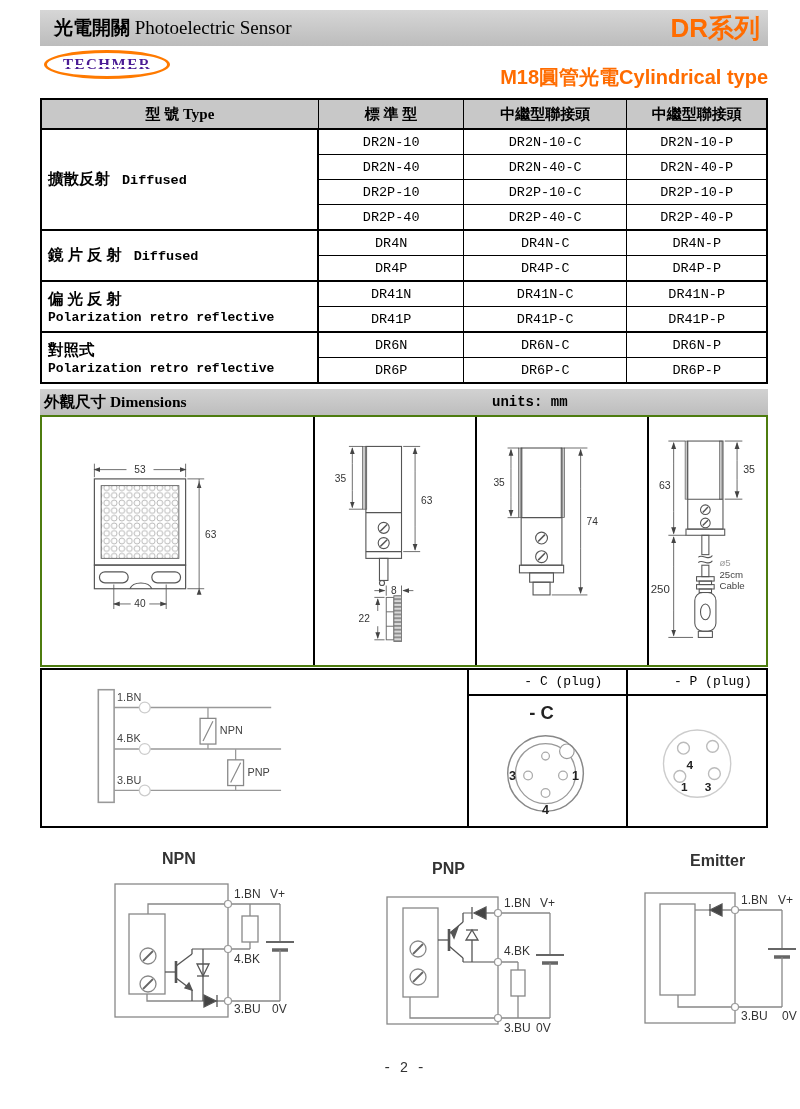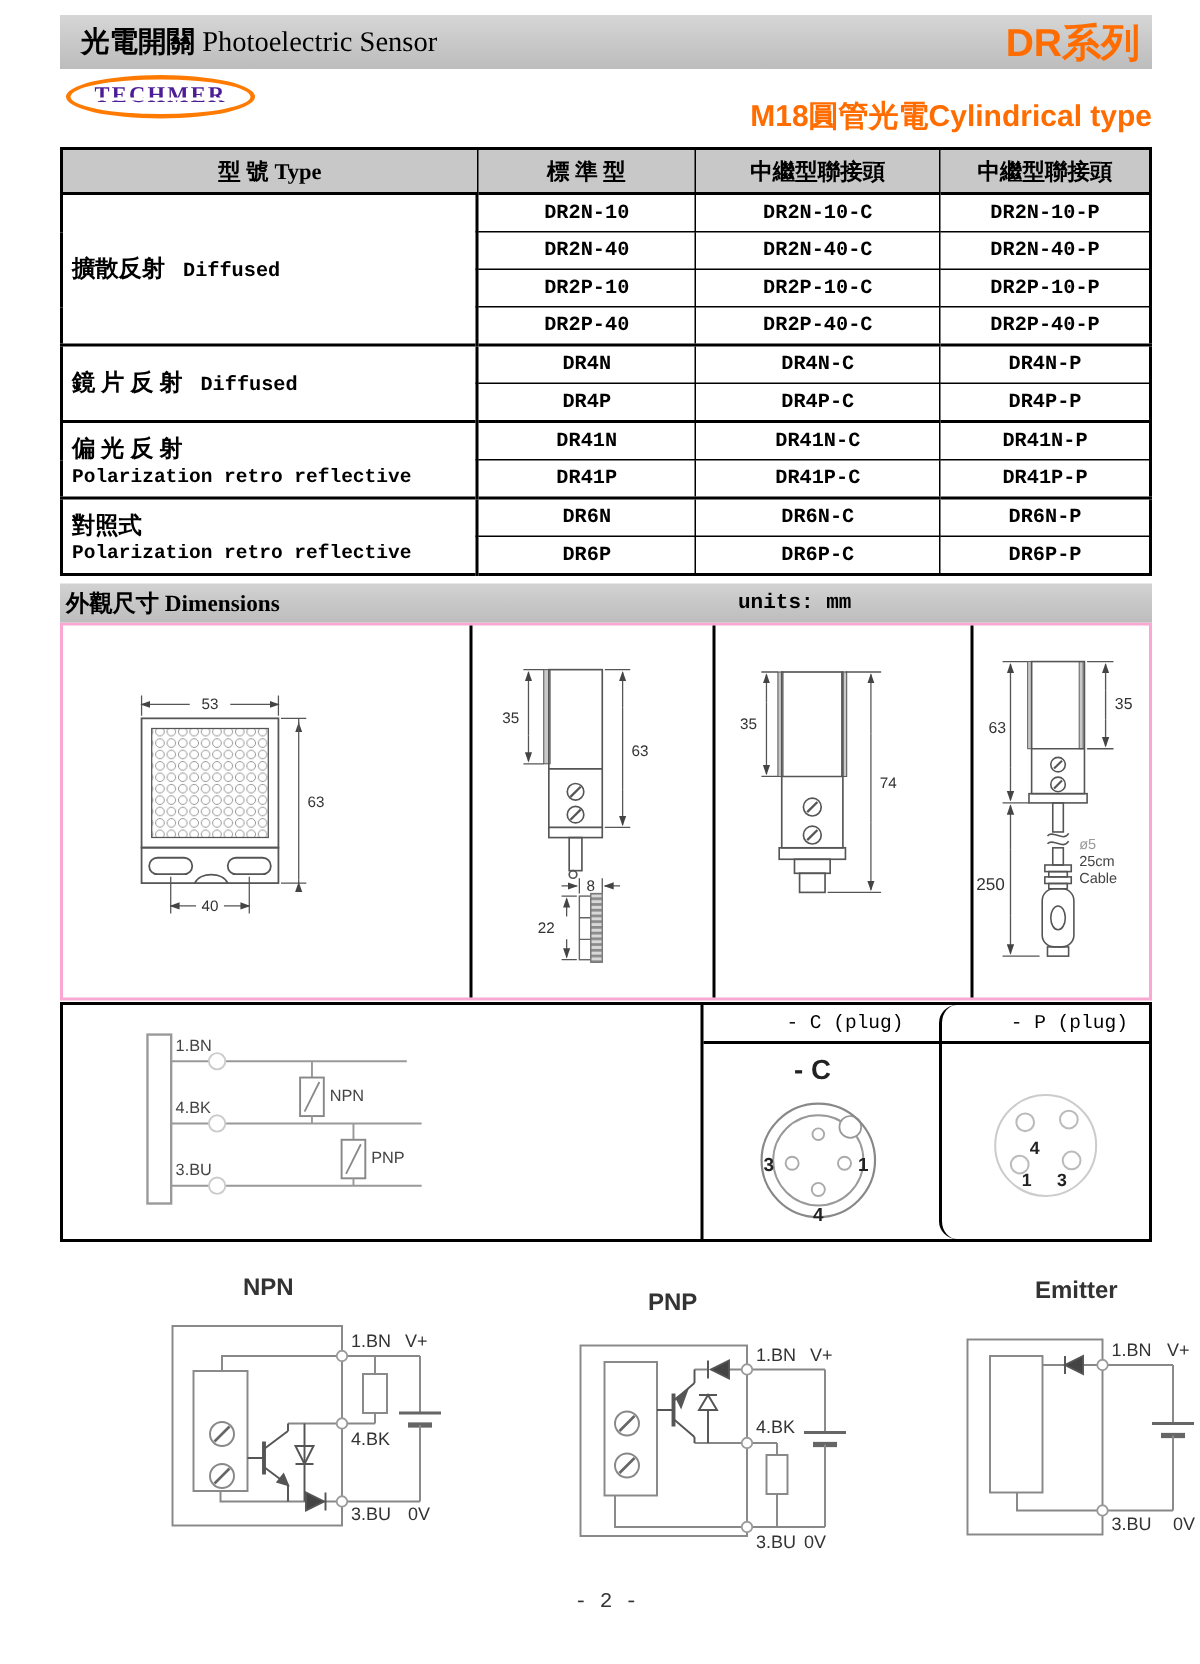--- a/index.html
+++ b/index.html
@@ -17,47 +17,47 @@
   .logo{position:relative;display:inline-block;margin-left:4px;padding:2px 16px 3px;
         border:3px solid #ff7a00;border-radius:50%;}
   .logo-text{font-weight:bold;font-size:15px;letter-spacing:1.5px;color:#4c1d95;font-family:"Liberation Serif",serif;}
   .logo-stripe{position:absolute;left:10px;right:10px;top:54%;height:2px;background:#fff;}
   .subtitle{color:#ff6c00;font-size:20px;font-weight:bold;font-family:"Liberation Sans",sans-serif;margin-top:14px;}
 
   
   table.models{width:100%;border-collapse:collapse;border:2px solid #000;margin-top:6px;table-layout:fixed;}
   .models th,.models td{border:1px solid #000;padding:1px 4px;}
   .models thead th{background:#c8c8c8;font-size:15px;height:26px;border-bottom:2px solid #000000;}
-  .models td.model{font-family:"Liberation Mono",monospace;font-size:13.5px;text-align:center;height:22px;font-weight:bold;}
+  .models td.model{font-family:"Liberation Mono",monospace;font-size:13.5px;text-align:center;height:22px;}
   .models td.grp{text-align:left;padding-left:6px;border-right:2px solid #000;}
   .grp .zh{font-size:15.5px;font-weight:bold;}
   .grp .en{font-family:"Liberation Mono",monospace;font-weight:bold;font-size:13.5px;margin-left:12px;}
   .grp.two .en{display:block;margin-left:0;font-size:13px;}
   tr.gstart td{border-top:2px solid #000;}
 
   
   .secbar{position:relative;background:linear-gradient(#d2d2d2,#bdbdbd);height:26px;
           display:flex;align-items:center;font-weight:bold;margin-top:5px;}
   .secbar .t{font-size:15.5px;padding-left:4px;}
   .secbar .units{position:absolute;left:452px;font-family:"Liberation Mono",monospace;font-size:14px;}
   .secbar.wiring .t{padding-left:36px;letter-spacing:1px;}
 
   
-  .dimbox{border:2px solid #f9a8d4;height:248px;display:flex;gap:36px;}
+  .dimbox{border:2px solid #4d7c0f;height:248px;display:flex;gap:36px;}
   .dimcell{height:100%;}
   .dimcell+.dimcell{border-left:2px solid #000;}
   .dc1{width:38.5%;} .dc2{width:20.3%;} .dc3{width:22%;} .dc4{width:19.2%;}
   .dimcell svg{width:100%;height:100%;display:block;}
 
   
   .wirebox{border:2px solid #000;height:156px;display:flex;margin-top:1px;}
   .wire-left{width:59%;}
   .wire-left svg{width:100%;height:100%;display:block;}
   .wire-col{border-left:2px solid #000;}
-  .wire-c{width:21.8%;} .wire-p{width:19.2%;border-radius:12px;}
+  .wire-c{width:21.8%;} .wire-p{width:19.2%;}
   .plug-head{height:24px;line-height:24px;border-bottom:2px solid #000;text-align:center;
              font-family:"Liberation Mono",monospace;font-size:13px;padding-left:32px;}
   .wire-col svg{width:100%;height:128px;display:block;}
 
   
   .circuits{display:flex;margin-top:22px;padding-left:60px;align-items:flex-start;}
   .circ-title{font-family:"Liberation Sans",sans-serif;font-size:16px;color:#333;margin:0 0 2px 62px;font-weight:600;}
   .circ-npn{width:252px;}
   .circ-pnp{width:242px;margin-left:18px;margin-top:10px;}
   .circ-emitter{width:212px;margin-left:16px;margin-top:2px;}

